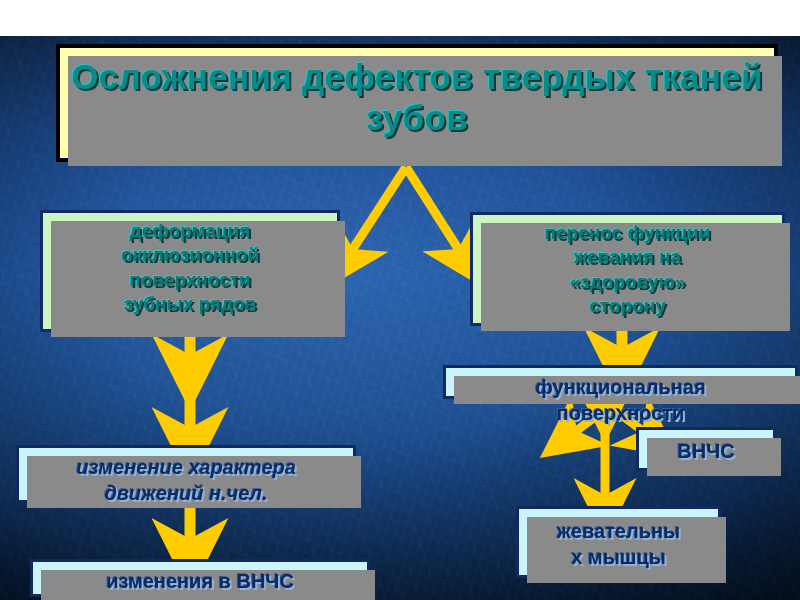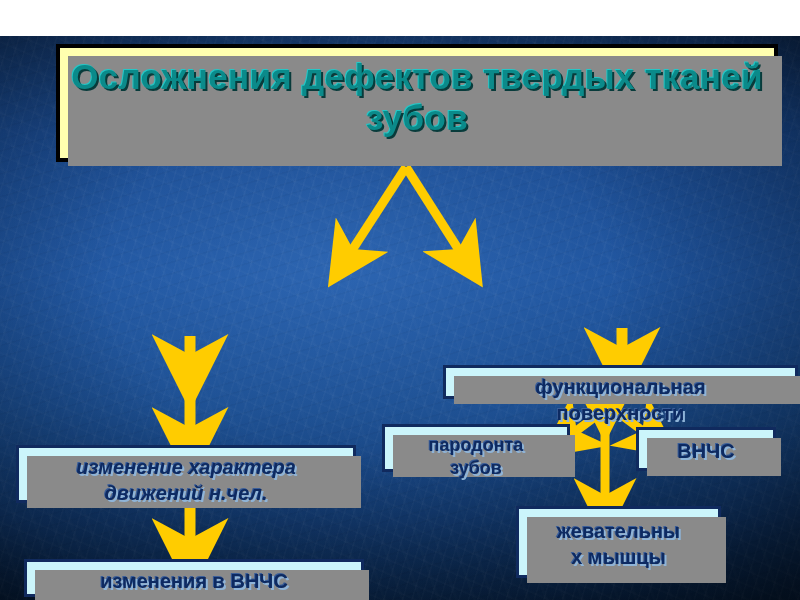--- a/index.html
+++ b/index.html
@@ -149,41 +149,49 @@
     <g stroke="#ffcc00" stroke-width="9" fill="none" marker-end="url(#ah)" marker-start="url(#ah)">
       <path d="M605,372 L605,470"></path>
     </g>
   </svg>
 
   <div class="node shadow" id="title-box">
     <div class="txt">Осложнения  дефектов твердых
 тканей зубов</div>
   </div>
 
-
+  <div class="node shadow green" style="left:40px; top:174px; width:300px; height:122px;">
+    <div class="txt">деформация
+окклюзионной
+поверхности
+зубных рядов</div>
+  </div>
+
+  <div class="node shadow green overflow-txt" style="left:470px; top:176px; width:315px; height:114px;">
+    <div class="txt">перенос функции
+жевания на
+«здоровую»
+сторону</div>
+  </div>
 
 
   <div class="node shadow cyan overflow-txt" style="left:16px; top:409px; width:340px; height:58px;font-style:italic;">
     <div class="txt">изменение характера
 движений н.чел.</div>
   </div>
 
-  <div class="node shadow cyan" style="left:24px; top:523px; width:340px; height:38px;">
+  <div class="node shadow cyan" style="left:30px; top:523px; width:340px; height:38px;">
     <div class="txt">изменения в ВНЧС</div>
   </div>
 
   <div class="node shadow cyan overflow-txt" style="left:443px; top:329px; width:355px; height:34px;">
     <div class="txt">функциональная
 поверхности</div>
   </div>
 
-  <div class="node shadow cyan overflow-txt" style="left:382px; top:388px; width:188px; height:48px;">
-    <div class="txt" style="font-size:18px;">пародонта
-зубов</div>
-  </div>
 
   <div class="node shadow cyan" style="left:516px; top:470px; width:205px; height:72px;">
     <div class="txt" style="top:10px;">жевательны
 х мышцы</div>
   </div>
 
   <div class="node shadow cyan" style="left:636px; top:391px; width:140px; height:44px;">
     <div class="txt" style="top:9px;">ВНЧС</div>
   </div>
 

